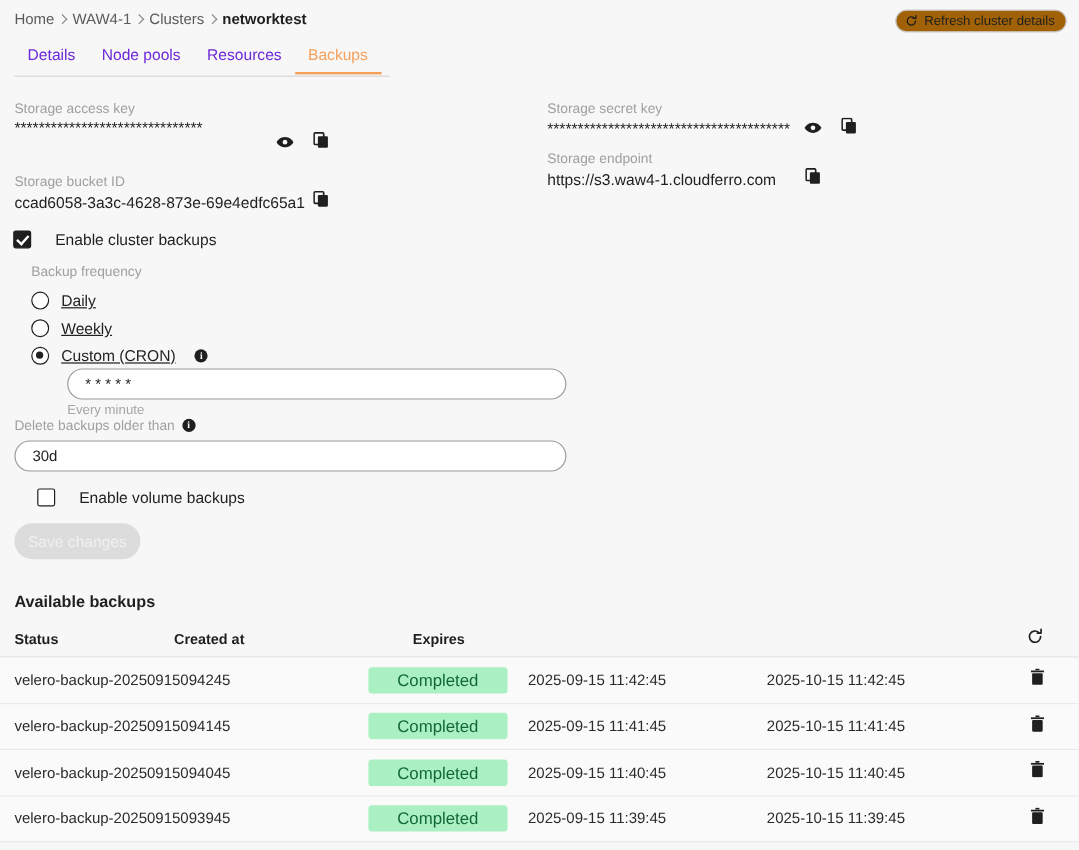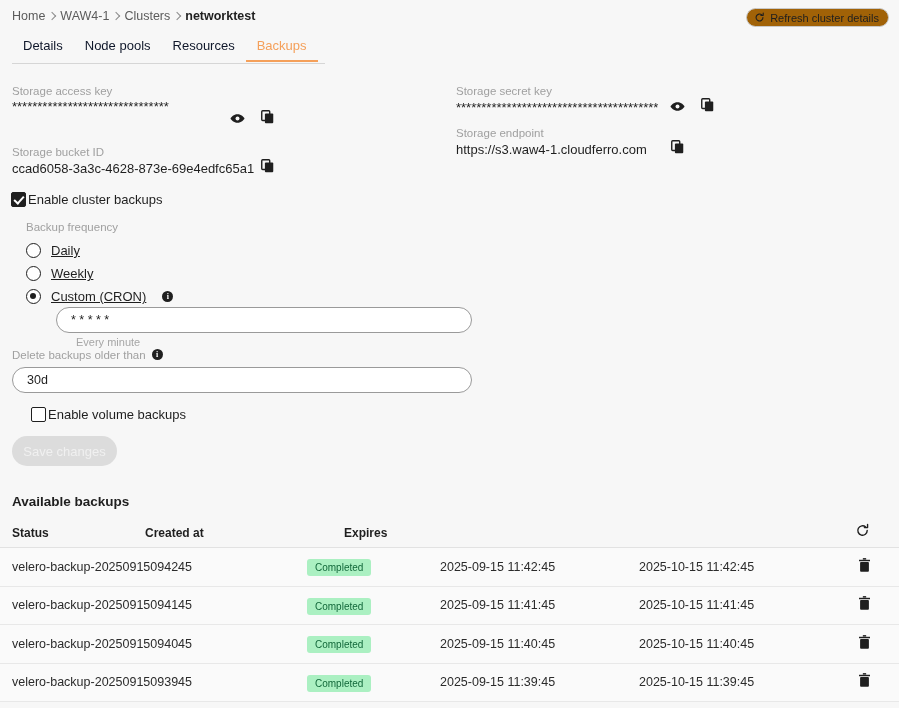--- a/index.html
+++ b/index.html
@@ -45,21 +45,21 @@
   .refresh-btn svg { display: block; }
 
   
   .tabs {
     position: absolute; left: 12px; top: 38px;
     width: 313px; height: 26px;
     display: flex; align-items: flex-start; gap: 0;
     border-bottom: 1.5px solid #d6d6d6;
   }
   .tab {
-    font-size: 13px; color: #0f172a;
+    font-size: 13px; color: #6d28d9;
     padding: 0 11px 7px 11px;
     cursor: pointer; white-space: nowrap;
     position: relative; top: 0;
   }
   .tab.active { color: #f5a05a; }
   .tab.active::after {
     content: ""; position: absolute;
     left: 0; right: 0; bottom: -1.5px; height: 2px;
     background: #f5a05a;
   }
@@ -83,21 +83,21 @@
   #sec-bucket .row { display: flex; align-items: center; gap: 7px; }
 
   #sec-secret-key { position: absolute; left: 456px; top: 84px; width: 430px; }
   #sec-secret-key .row { display: flex; align-items: center; gap: 0; }
   #sk-icons { display: flex; gap: 16px; align-items: center; margin-left: 12px; }
 
   #sec-endpoint { position: absolute; left: 456px; top: 126px; width: 430px; }
   #sec-endpoint .row { display: flex; align-items: center; gap: 24px; }
 
   
-  .cbrow { display: flex; align-items: center; gap: 2px; cursor: pointer; }
+  .cbrow { display: flex; align-items: center; gap: 20px; cursor: pointer; }
   .cbox {
     width: 15px; height: 15px; flex: 0 0 15px;
     border: 1.6px solid #1f1f1f; border-radius: 2px;
     background: #fff; position: relative;
   }
   .cbox.checked { background: #1f1f1f; }
   .cbox.checked::after {
     content: ""; position: absolute; left: 4px; top: 1px;
     width: 4px; height: 8px;
     border-right: 2px solid #fff; border-bottom: 2px solid #fff;
@@ -132,21 +132,21 @@
   }
 
   
   .txtinput {
     border: 1px solid #9a9a9a; border-radius: 14px;
     background: #fff; height: 26px;
     display: flex; align-items: center;
     padding: 0 14px; font-size: 12.5px; color: #1f1f1f;
     cursor: text;
   }
-  .helper { font-size: 11px; color: #a6a6a6; margin-top: 3px; margin-left: 20px; }
+  .helper { font-size: 11px; color: #a6a6a6; margin-top: 3px; }
 
   #cron-wrap { position: absolute; left: 56px; top: 307px; width: 416px; }
   #older-wrap { position: absolute; left: 12px; top: 349px; width: 460px; }
   #older-wrap .lbl { font-size: 11.5px; color: #a0a0a0; display: flex; align-items: flex-start; margin-bottom: 6px; }
 
   
   #save-btn {
     position: absolute; left: 12px; top: 436px;
     width: 105px; height: 30px; border-radius: 15px;
     background: #dcdcdc; color: #f0f0f0;
@@ -175,22 +175,22 @@
   .td { font-size: 12.5px; color: #2b2b2b; }
   .c-name    { width: 295px; flex: 0 0 295px; }
   .c-status  { width: 133px; flex: 0 0 133px; }
   .c-created { width: 199px; flex: 0 0 199px; }
   .c-expires { width: 220px; flex: 0 0 220px; }
   .c-act     { flex: 1 1 auto; display: flex; justify-content: flex-end; padding-right: 17px; }
 
   .badge {
     display: inline-flex; align-items: center; justify-content: center;
     background: #abf0c2; color: #12683a;
-    font-size: 10px; border-radius: 3px;
-    padding: 3px 8px; white-space: nowrap;
+    font-size: 14px; border-radius: 3px;
+    padding: 3px 24px; white-space: nowrap;
   }
   .trash { cursor: pointer; display: block; }
 </style>
 </head>
 <body>
 
 <div class="page">
 
   <div class="breadcrumb">
     <span class="crumb">Home</span>

